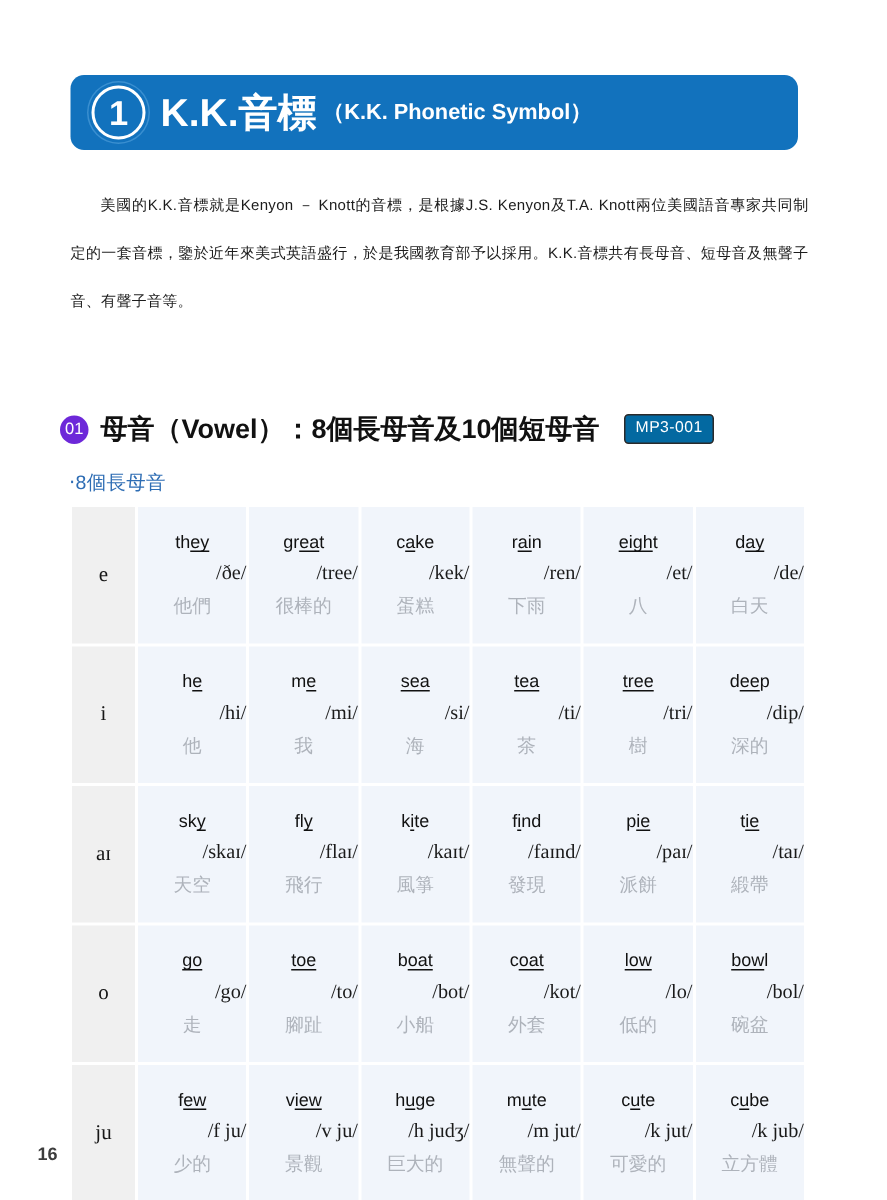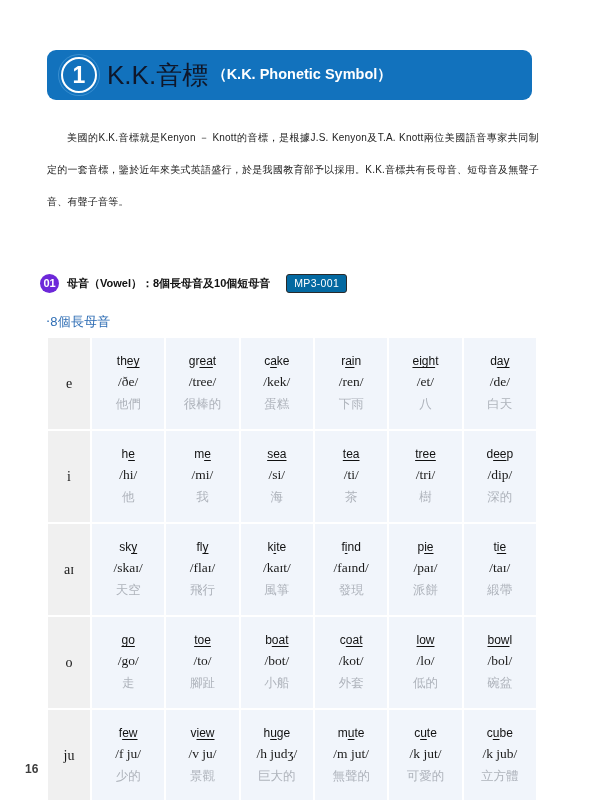--- a/index.html
+++ b/index.html
@@ -47,23 +47,23 @@
     font-size: 23px;
     font-weight: bold;
     display: flex;
     align-items: center;
     justify-content: center;
     line-height: 1;
     flex: 0 0 auto;
     box-sizing: border-box;
   }
   .banner-title {
-    color: #0f172a;
+    color: #ffffff;
     font-size: 26px;
-    font-weight: normal;
+    font-weight: bold;
     margin-left: 10px;
     letter-spacing: 0px;
     white-space: nowrap;
   }
   .banner-subtitle {
     color: #ffffff;
     font-size: 14.5px;
     font-weight: bold;
     margin-left: 4px;
     white-space: nowrap;
@@ -93,29 +93,29 @@
     display: flex;
     align-items: center;
   }
   .section-bullet {
     width: 19px;
     height: 19px;
     border-radius: 50%;
     background: #6d28d9;
     color: #ffffff;
     font-size: 11px;
-    font-weight: bold;
+    font-weight: normal;
     display: flex;
     align-items: center;
     justify-content: center;
     flex: 0 0 auto;
     line-height: 1;
   }
   .section-title {
-    font-size: 11px;
+    font-size: 18px;
     font-weight: bold;
     margin-left: 8px;
     color: #111111;
     white-space: nowrap;
   }
   .mp3-badge {
     margin-left: 16px;
     background: #0369a1;
     color: #ffffff;
     font-size: 10.5px;
@@ -177,20 +177,21 @@
     text-decoration: underline;
     text-decoration-thickness: 1.3px;
     text-underline-offset: 2px;
   }
   .w-ipa {
     font-family: "Liberation Serif", "DejaVu Serif", serif;
     font-size: 13.5px;
     color: #1a1a1a;
     line-height: 1.75;
     white-space: nowrap;
+    text-align: right;
   }
   .w-gloss {
     font-size: 12.5px;
     color: #aeb3bb;
     line-height: 1.6;
     white-space: nowrap;
   }
 
   
   .page-number {

